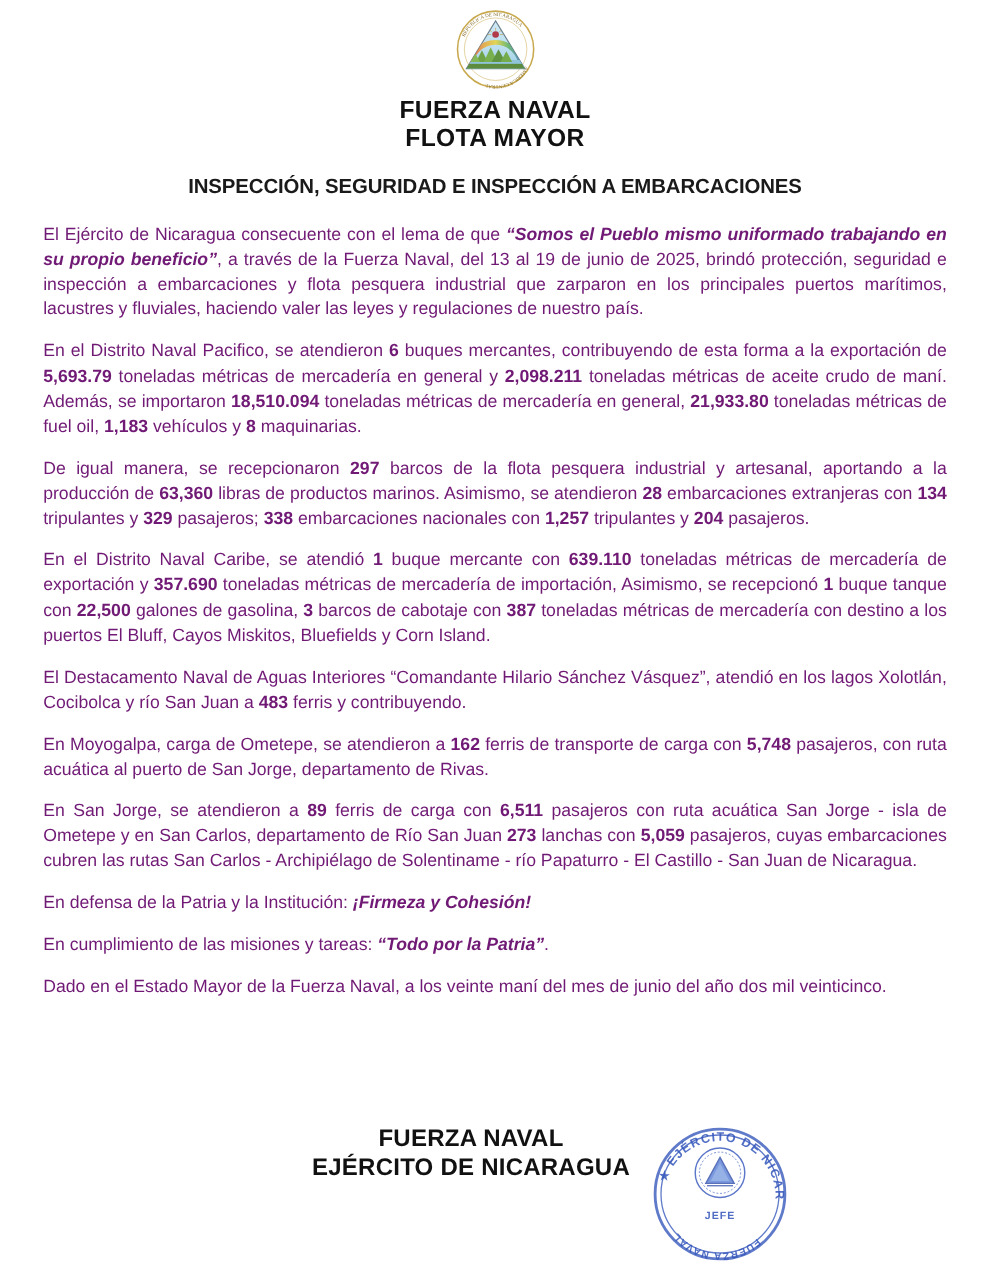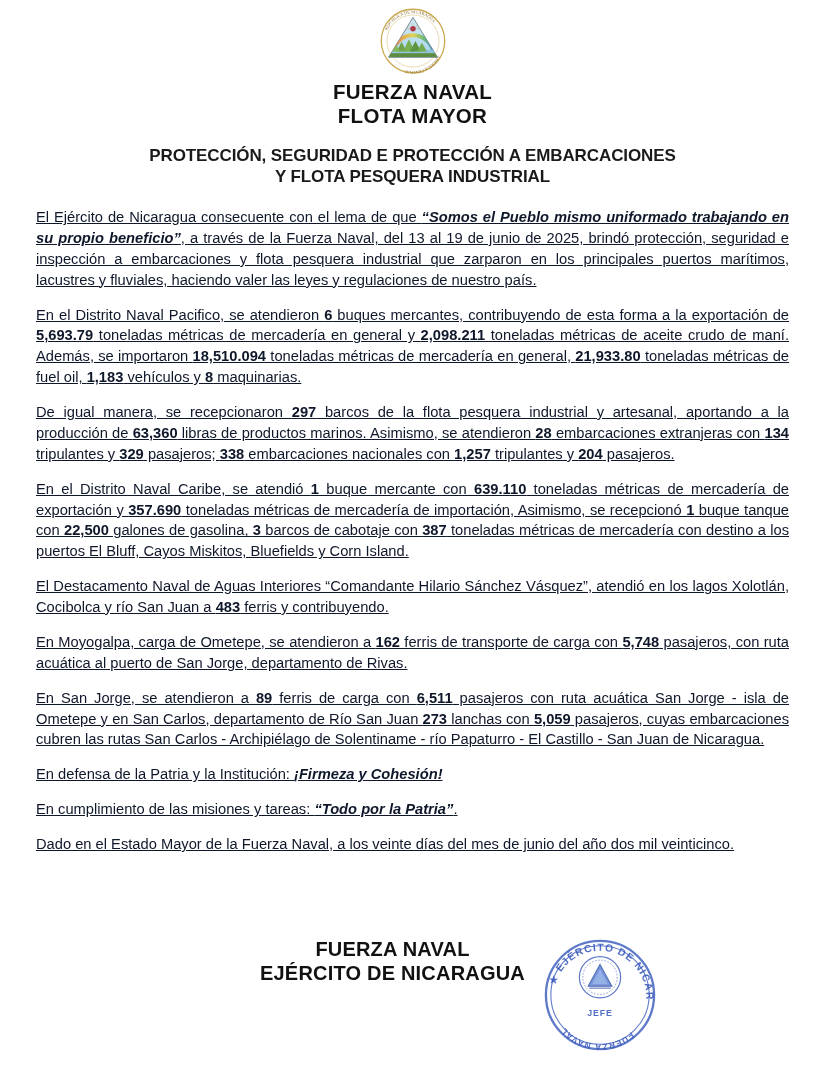--- a/index.html
+++ b/index.html
@@ -67,22 +67,21 @@
   .body-text {
     margin-top: 20px;
     padding: 0 36px 0 36px;
   }
   p.para {
     margin: 0 0 14px 0;
     font-size: 14.7px;
     line-height: 1.42;
     text-align: justify;
     text-justify: inter-word;
-    color: #0f172a;
-    text-decoration: underline;
+    color: #701a75;
   }
   p.para:last-child { margin-bottom: 0; }
   b, .b { font-weight: bold; }
   .bi {
     font-weight: bold;
     font-style: italic;
   }
 
   
   .footer {
@@ -174,36 +173,35 @@
       </g>
     </svg>
 
     <div class="org-title">
       <div>FUERZA NAVAL</div>
       <div>FLOTA MAYOR</div>
     </div>
 
 
     <div class="doc-subject">
-      <div>PROTECCIÓN, SEGURIDAD E PROTECCIÓN A EMBARCACIONES</div>
-      <div>Y FLOTA PESQUERA INDUSTRIAL</div>
+      <div>INSPECCIÓN, SEGURIDAD E INSPECCIÓN A EMBARCACIONES</div>
     </div>
   </div>
 
   <div class="body-text" id="body-text">
       <p class="para"><span>El Ejército de Nicaragua consecuente con el lema de que </span><span class="bi">“Somos el Pueblo mismo uniformado trabajando en su propio beneficio”</span><span>, a través de la Fuerza Naval, del 13 al 19 de junio de 2025, brindó protección, seguridad e inspección a embarcaciones y flota pesquera industrial que zarparon en los principales puertos marítimos, lacustres y fluviales, haciendo valer las leyes y regulaciones de nuestro país.</span></p>
       <p class="para"><span>En el Distrito Naval Pacifico, se atendieron </span><span class="b">6</span><span> buques mercantes, contribuyendo de esta forma a la exportación de </span><span class="b">5,693.79</span><span> toneladas métricas de mercadería en general y </span><span class="b">2,098.211</span><span> toneladas métricas de aceite crudo de maní. Además, se importaron </span><span class="b">18,510.094</span><span> toneladas métricas de mercadería en general, </span><span class="b">21,933.80</span><span> toneladas métricas de fuel oil, </span><span class="b">1,183</span><span> vehículos y </span><span class="b">8</span><span> maquinarias.</span></p>
       <p class="para"><span>De igual manera, se recepcionaron </span><span class="b">297</span><span> barcos de la flota pesquera industrial y artesanal, aportando a la producción de </span><span class="b">63,360</span><span> libras de productos marinos. Asimismo, se atendieron </span><span class="b">28</span><span> embarcaciones extranjeras con </span><span class="b">134</span><span> tripulantes y </span><span class="b">329</span><span> pasajeros; </span><span class="b">338</span><span> embarcaciones nacionales con </span><span class="b">1,257</span><span> tripulantes y </span><span class="b">204</span><span> pasajeros.</span></p>
       <p class="para"><span>En el Distrito Naval Caribe, se atendió </span><span class="b">1</span><span> buque mercante con </span><span class="b">639.110</span><span> toneladas métricas de mercadería de exportación y </span><span class="b">357.690</span><span> toneladas métricas de mercadería de importación, Asimismo, se recepcionó </span><span class="b">1</span><span> buque tanque con </span><span class="b">22,500</span><span> galones de gasolina, </span><span class="b">3</span><span> barcos de cabotaje con </span><span class="b">387</span><span> toneladas métricas de mercadería con destino a los puertos El Bluff, Cayos Miskitos, Bluefields y Corn Island.</span></p>
       <p class="para"><span>El Destacamento Naval de Aguas Interiores “Comandante Hilario Sánchez Vásquez”, atendió en los lagos Xolotlán, Cocibolca y río San Juan a </span><span class="b">483</span><span> ferris y contribuyendo.</span></p>
       <p class="para"><span>En Moyogalpa, carga de Ometepe, se atendieron a </span><span class="b">162</span><span> ferris de transporte de carga con </span><span class="b">5,748</span><span> pasajeros, con ruta acuática al puerto de San Jorge, departamento de Rivas.</span></p>
       <p class="para"><span>En San Jorge, se atendieron a </span><span class="b">89</span><span> ferris de carga con </span><span class="b">6,511</span><span> pasajeros con ruta acuática San Jorge - isla de Ometepe y en San Carlos, departamento de Río San Juan </span><span class="b">273</span><span> lanchas con </span><span class="b">5,059</span><span> pasajeros, cuyas embarcaciones cubren las rutas San Carlos - Archipiélago de Solentiname - río Papaturro - El Castillo - San Juan de Nicaragua.</span></p>
       <p class="para"><span>En defensa de la Patria y la Institución: </span><span class="bi">¡Firmeza y Cohesión!</span></p>
       <p class="para"><span>En cumplimiento de las misiones y tareas: </span><span class="bi">“Todo por la Patria”</span><span>.</span></p>
-      <p class="para"><span>Dado en el Estado Mayor de la Fuerza Naval, a los veinte días del mes de junio del año dos mil veinticinco.</span></p>
+      <p class="para"><span>Dado en el Estado Mayor de la Fuerza Naval, a los veinte maní del mes de junio del año dos mil veinticinco.</span></p>
     </div>
 
   <div class="footer">
     <div class="footer-title">
       <div>FUERZA NAVAL</div>
       <div>EJÉRCITO DE NICARAGUA</div>
     </div>
 
     <svg class="seal" viewBox="0 0 120 120">
       <g opacity="0.78" fill="none" stroke="#3355bb">

